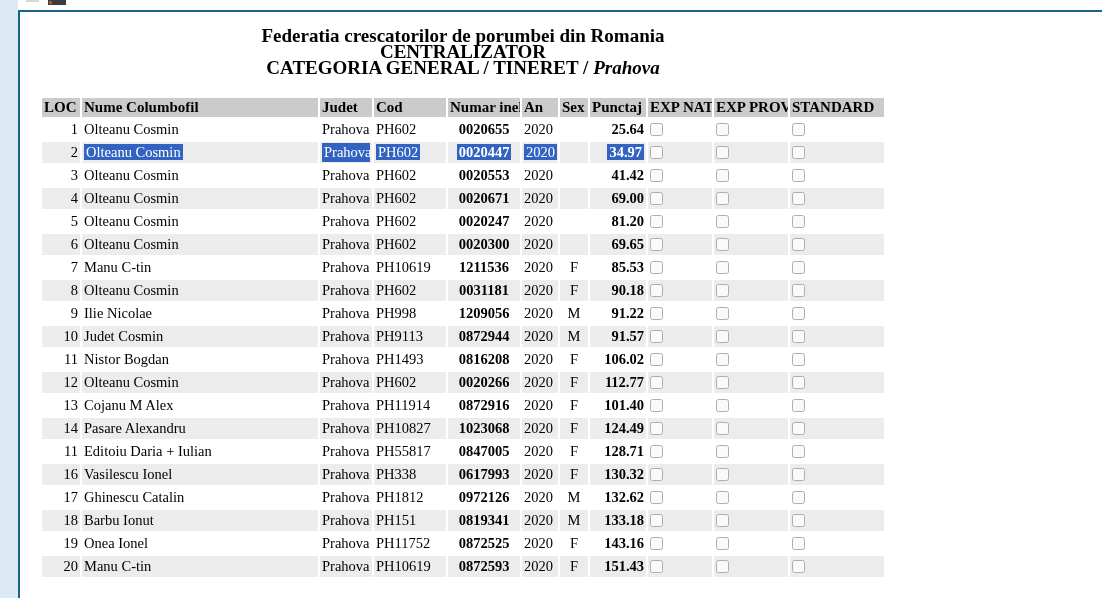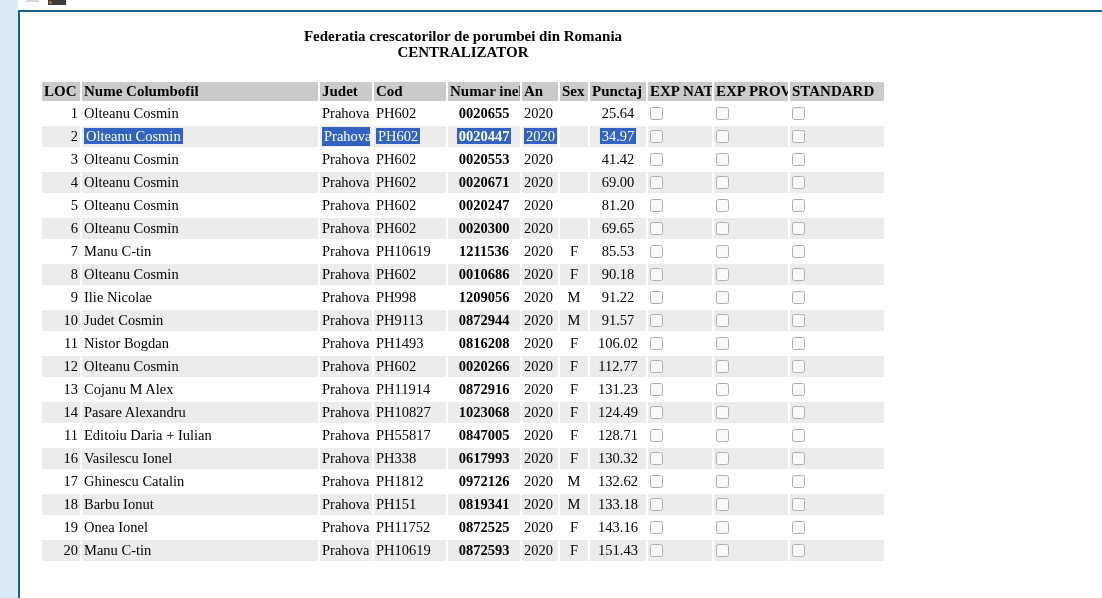--- a/index.html
+++ b/index.html
@@ -12,36 +12,36 @@
   .left-strip { position:absolute; left:0; top:0; width:18px; height:598px; background:#dceaf6; }
   .frag-light { position:absolute; left:26px; top:0; width:13px; height:2px; background:#d8d8d8; }
   .frag-dark  { position:absolute; left:48px; top:0; width:18px; height:5px; background:#3c3c3c; }
   .frag-dark::before { content:""; position:absolute; left:1px; top:1px; width:3px; height:3px; background:#a06030; }
   .content-frame {
     position:absolute; left:18px; top:10px; width:1084px; height:640px;
     border-top:2px solid var(--frame,#19648e); border-left:2px solid var(--frame,#19648e);
     background:#fff;
   }
   .inner { padding:16px 0 0 20px; }
-  .titles { width:846px; text-align:center; font-weight:bold; font-size:15px; line-height:16px; }
+  .titles { width:846px; text-align:center; font-weight:bold; font-size:19px; line-height:16px; }
   .titles .italic { font-style:italic; }
 
   table.results {
     border-collapse:separate; border-spacing:2px; table-layout:fixed;
     width:846px; margin-top:20px; font-size:14.5px;
   }
   th {
     background:var(--hdr,#cbcbcb); font-weight:bold; text-align:left;
     padding:0 2px; font-size:15px; line-height:19px; white-space:nowrap; overflow:hidden;
   }
   td { padding:1px 2px; line-height:19px; white-space:nowrap; overflow:hidden; }
   tr.stripe td { background:var(--stripe,#ececec); }
   td.loc { text-align:right; }
   td.inel { text-align:center; font-weight:bold; }
-  td.punctaj { text-align:center; font-weight:normal; }
+  td.punctaj { text-align:right; font-weight:bold; }
   td.sex { text-align:center; }
   td.chk { text-align:left; }
   .sel { background:var(--sel,#3263c1); color:#fff; padding:0 2px; }
   .fill { display:inline-block; width:100%; box-sizing:border-box; }
   input[type=checkbox] {
     -webkit-appearance:none; appearance:none;
     width:13px; height:13px; margin:0 0 -2px 0;
     border:1px solid #aeaeae; border-radius:2.5px; background:#fafafa;
     display:inline-block;
   }
@@ -51,20 +51,21 @@
 
 <div class="left-strip"></div>
 <div class="frag-light"></div>
 <div class="frag-dark"></div>
 
 <div class="content-frame">
   <div class="inner">
     <div class="titles">
       <div>Federatia crescatorilor de porumbei din Romania</div>
       <div>CENTRALIZATOR</div>
+      <div><span>CATEGORIA GENERAL / TINERET / </span><span class="italic">Prahova</span></div>
     </div>
 
     <table class="results">
       <colgroup>
         <col style="width:38px">
           <col style="width:236px">
           <col style="width:52px">
           <col style="width:72px">
         <col style="width:72px">
           <col style="width:36px">
@@ -179,21 +180,21 @@
     <td class="punctaj"><span>85.53</span></td>
     <td class="chk"><input type="checkbox" disabled="" style=""></td>
     <td class="chk"><input type="checkbox" disabled="" style=""></td>
     <td class="chk"><input type="checkbox" disabled="" style=""></td>
   </tr>
           <tr class="stripe">
     <td class="loc"><span>8</span></td>
     <td class="nume"><span>Olteanu Cosmin</span></td>
     <td class="judet"><span>Prahova</span></td>
     <td class="cod"><span>PH602</span></td>
-    <td class="inel"><span>0010686</span></td>
+    <td class="inel"><span>0031181</span></td>
     <td class="an"><span>2020</span></td>
     <td class="sex"><span>F</span></td>
     <td class="punctaj"><span>90.18</span></td>
     <td class="chk"><input type="checkbox" disabled="" style=""></td>
     <td class="chk"><input type="checkbox" disabled="" style=""></td>
     <td class="chk"><input type="checkbox" disabled="" style=""></td>
   </tr>
           <tr>
     <td class="loc"><span>9</span></td>
     <td class="nume"><span>Ilie Nicolae</span></td>
@@ -247,21 +248,21 @@
     <td class="chk"><input type="checkbox" disabled="" style=""></td>
   </tr>
           <tr>
     <td class="loc"><span>13</span></td>
     <td class="nume"><span>Cojanu M Alex</span></td>
     <td class="judet"><span>Prahova</span></td>
     <td class="cod"><span>PH11914</span></td>
     <td class="inel"><span>0872916</span></td>
     <td class="an"><span>2020</span></td>
     <td class="sex"><span>F</span></td>
-    <td class="punctaj"><span>131.23</span></td>
+    <td class="punctaj"><span>101.40</span></td>
     <td class="chk"><input type="checkbox" disabled="" style=""></td>
     <td class="chk"><input type="checkbox" disabled="" style=""></td>
     <td class="chk"><input type="checkbox" disabled="" style=""></td>
   </tr>
           <tr class="stripe">
     <td class="loc"><span>14</span></td>
     <td class="nume"><span>Pasare Alexandru</span></td>
     <td class="judet"><span>Prahova</span></td>
     <td class="cod"><span>PH10827</span></td>
     <td class="inel"><span>1023068</span></td>

